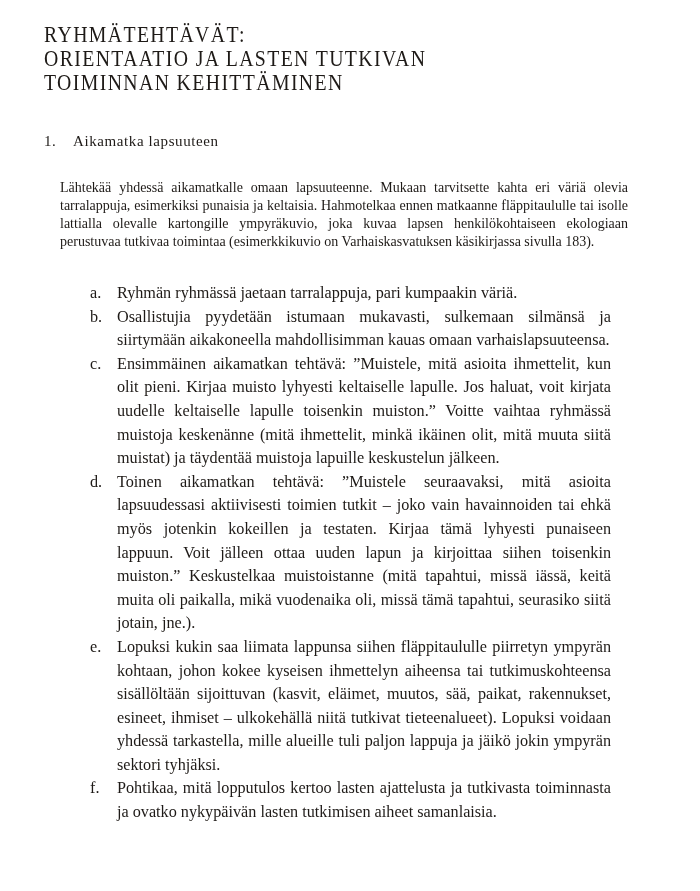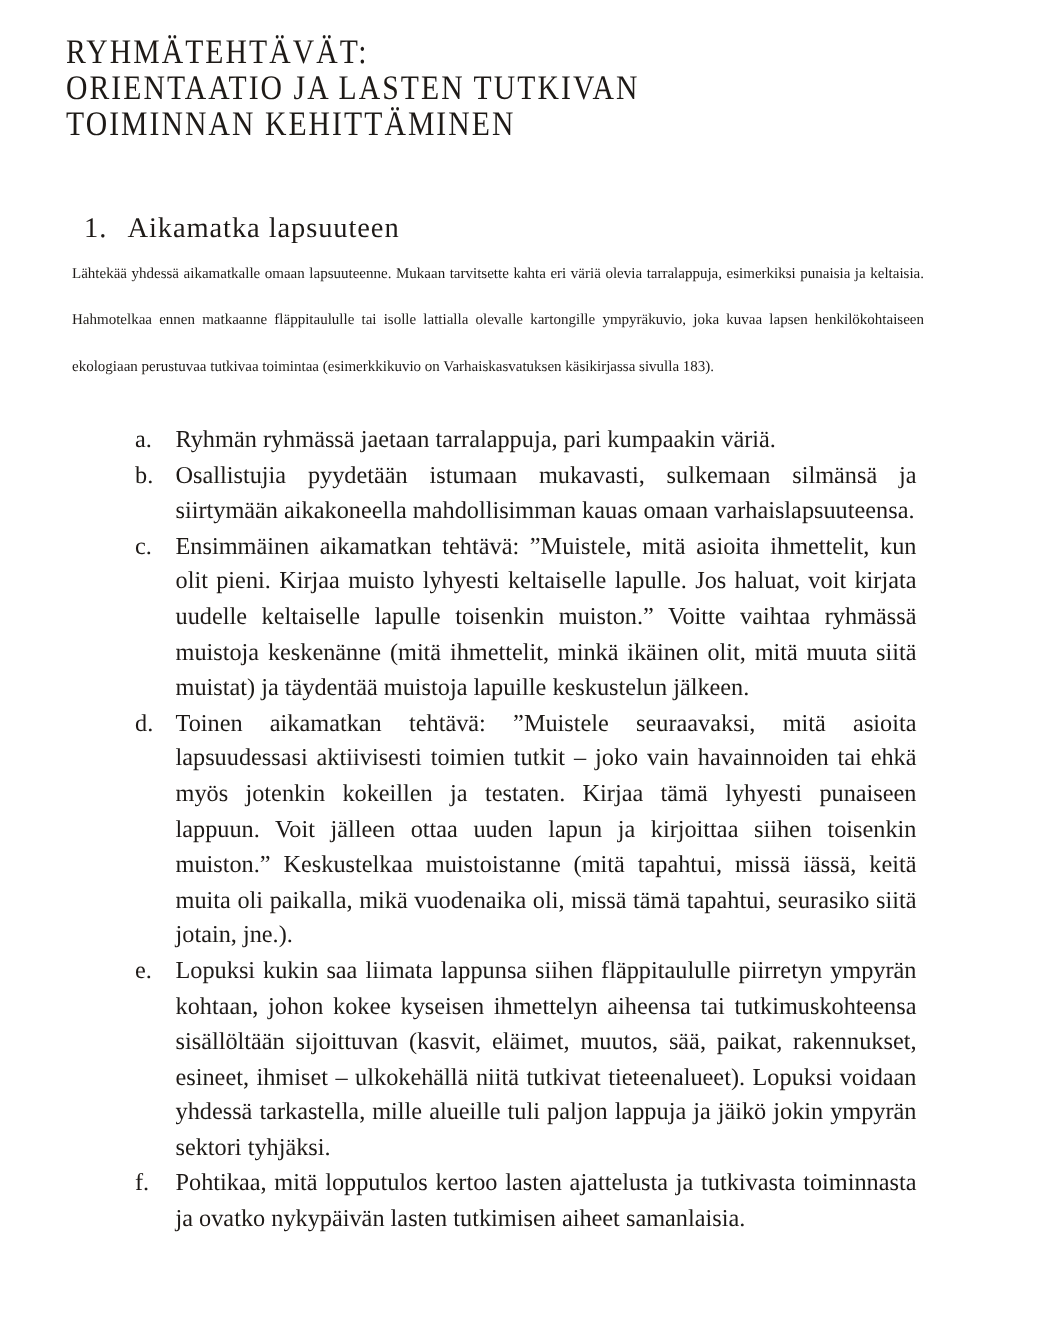--- a/index.html
+++ b/index.html
@@ -10,28 +10,28 @@
   }
   .page { position: absolute; left: 44px; top: 0; width: 568px; }
   .title {
     position: absolute; left: 0; top: 23px; width: 600px;
     font-size: 23px; line-height: 24px; letter-spacing: 1.6px;
     font-weight: normal; color: #1e1a17; margin: 0;
     transform: scaleX(0.86); transform-origin: left top;
   }
   .title div { white-space: nowrap; }
   .section-heading {
-    position: absolute; left: 0; top: 127px; margin: 12px;
-    font-size: 19px; line-height: 28px; font-weight: normal; letter-spacing: 0.6px;
+    position: absolute; left: 0; top: 127px; margin: 0;
+    font-size: 15px; line-height: 28px; font-weight: normal; letter-spacing: 0.6px;
     white-space: nowrap;
   }
   .section-heading .num { display: inline-block; width: 29px; }
   .intro {
     position: absolute; left: 0; top: 163px; width: 568px;
-    font-size: 10px; line-height: 31px; text-align: justify; margin: 4px;
+    font-size: 14px; line-height: 18px; text-align: justify; margin: 16px;
     hyphens: manual;
   }
   .tasks {
     position: absolute; left: 46px; top: 282px; width: 521px;
     list-style: none; margin: 0; padding: 0;
   }
   .task {
     position: relative; padding-left: 27px;
     font-size: 16.2px; line-height: 23.6px; text-align: justify;
   }

